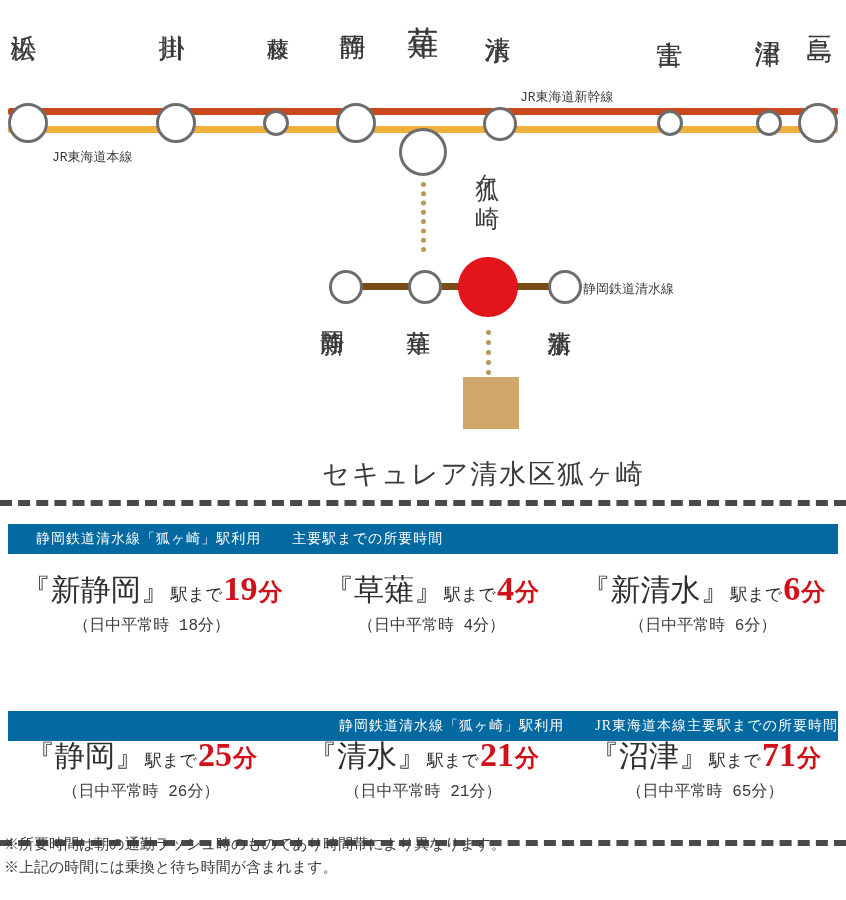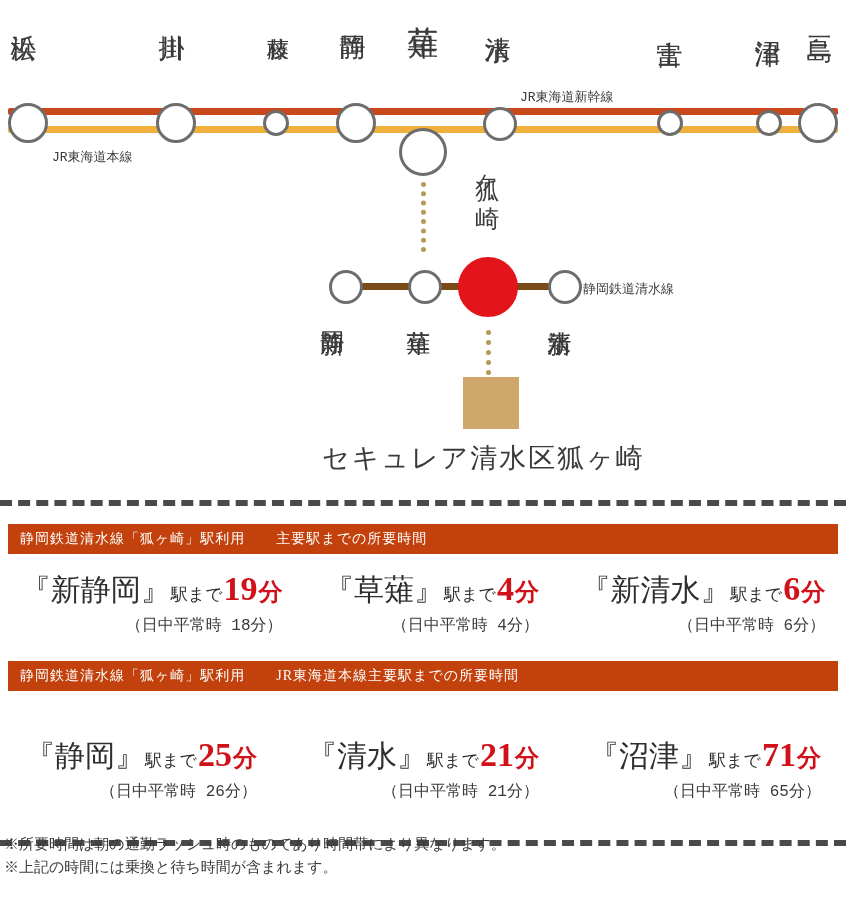--- a/index.html
+++ b/index.html
@@ -136,41 +136,41 @@
     height: 0;
     border-top: 6px dashed #4a4a4a;
   }
 
   
   .band {
     position: absolute;
     left: 8px;
     width: 830px;
     height: 30px;
-    background: #c2410c;
+    background: #0369a1;
     color: #ffffff;
     font-size: 14px;
     line-height: 30px;
-    padding-left: 12px;
+    padding-left: 28px;
     box-sizing: border-box;
     letter-spacing: 1px;
     white-space: nowrap;
   }
   .band .gap { display: inline-block; width: 22px; }
 
   .times {
     position: absolute;
     left: 0;
     width: 846px;
     display: flex;
     justify-content: space-around;
     align-items: flex-start;
   }
   .time-item {
-    text-align: right;
+    text-align: center;
     white-space: nowrap;
   }
   .time-main {
     font-size: 30px;
     color: #2f2f2f;
     letter-spacing: 0px;
   }
   .time-main .made {
     font-size: 17px;
   }
@@ -245,21 +245,21 @@
     <div class="stn target" style="left:458px;top:257px;"></div>
     <div class="stn mid" style="left:548px;top:270px;"></div>
 
     <div class="stn-name-h" style="left:318px; top:312px;">新静岡</div>
     <div class="stn-name-h" style="left:404px; top:312px;">草薙</div>
     <div class="stn-name-h" style="left:545px; top:312px;">新清水</div>
 
     <div class="dots" style="left:486px; top:330px; height:45px;"></div>
 
     <div class="building" style="left:463px; top:377px; width:56px; height:52px;"></div>
-    <div class="building-label" style="left:322px; top:440px;">セキュレア清水区狐ヶ崎</div>
+    <div class="building-label" style="left:322px; top:456px;">セキュレア清水区狐ヶ崎</div>
   </div>
 
   <div class="dashed" style="top:500px;"></div>
   <div class="dashed" style="top:840px;"></div>
 
   <div class="band" style="top:524px;">
     <span>静岡鉄道清水線「狐ヶ崎」駅利用</span>
     <span class="gap"></span>
     <span>主要駅までの所要時間</span>
   </div>
@@ -278,21 +278,21 @@
       <div class="time-sub">（日中平常時 4分）</div>
     </div>
     <div class="time-item">
       <div class="time-main">
         <span>『新清水』</span><span class="made">駅まで</span><span class="num">6</span><span class="fun">分</span>
       </div>
       <div class="time-sub">（日中平常時 6分）</div>
     </div>
   </div>
 
-  <div class="band" style="top:661px;">
+  <div class="band" style="top:711px;text-align:right;">
     <span>静岡鉄道清水線「狐ヶ崎」駅利用</span>
     <span class="gap"></span>
     <span>JR東海道本線主要駅までの所要時間</span>
   </div>
 
   <div class="times" style="top:736px;">
     <div class="time-item">
       <div class="time-main">
         <span>『静岡』</span><span class="made">駅まで</span><span class="num">25</span><span class="fun">分</span>
       </div>

